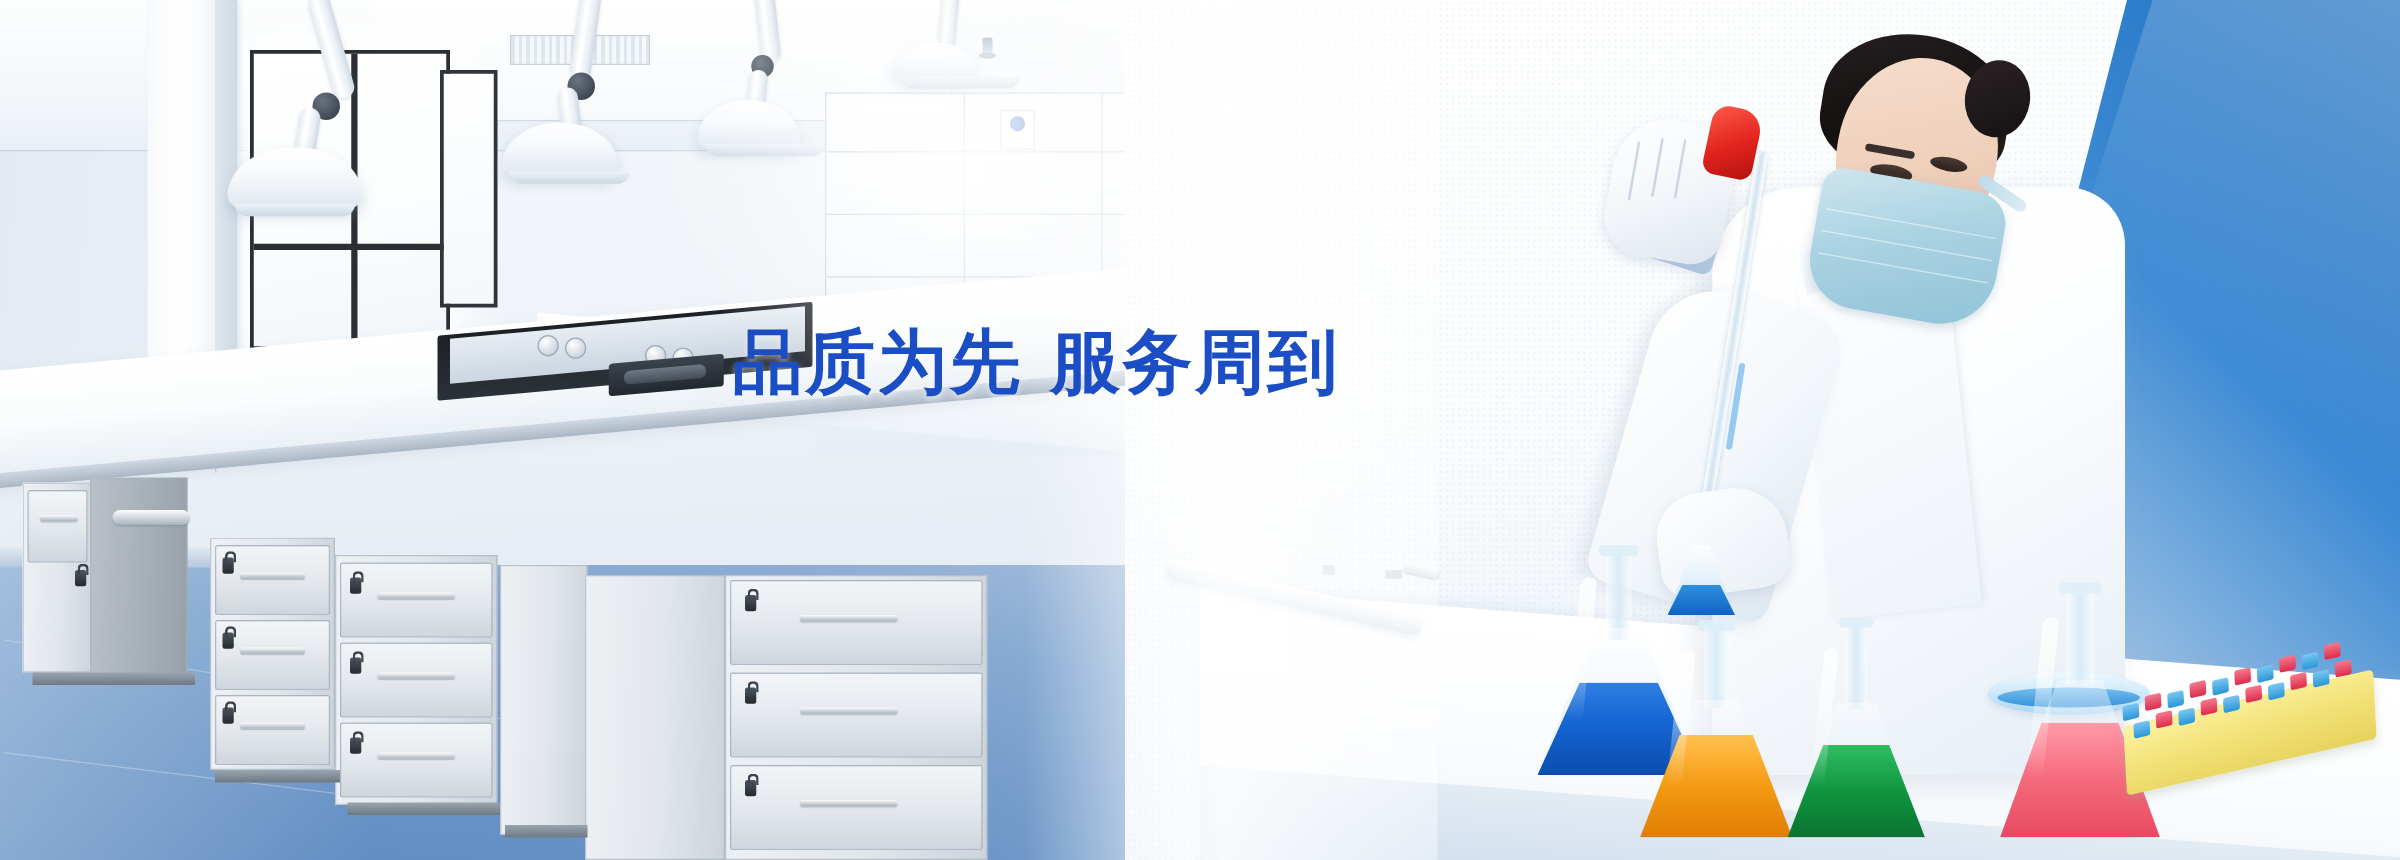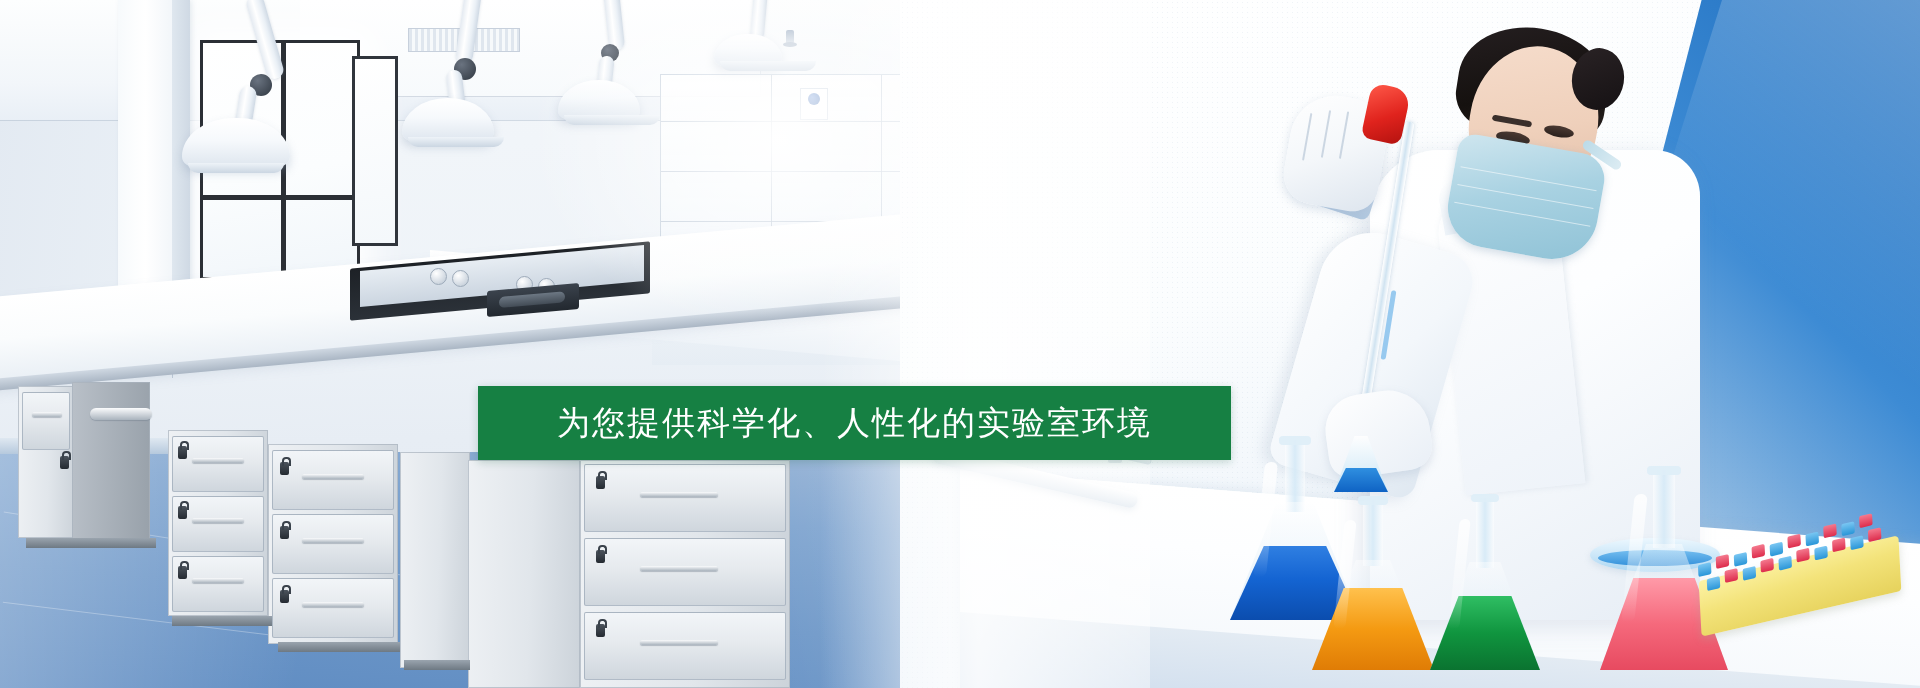--- a/index.html
+++ b/index.html
@@ -776,19 +776,17 @@
         <div class="tip r" style="left:176px;top:22px;"></div>
       </div>
     </div>
 
     <div class="seam-haze"></div>
   </div>
 
   <div class="overlay">
 
 
-
-    <div class="greenbar">
-      <span class="sub">为您提供科学化、人性化的实验室环境</span>
-    </div>
+    <div class="headline"><span>品质为先</span><span class="gap"></span><span>服务周到</span></div>
+
 
   </div>
 </div>
 
 </body></html>

